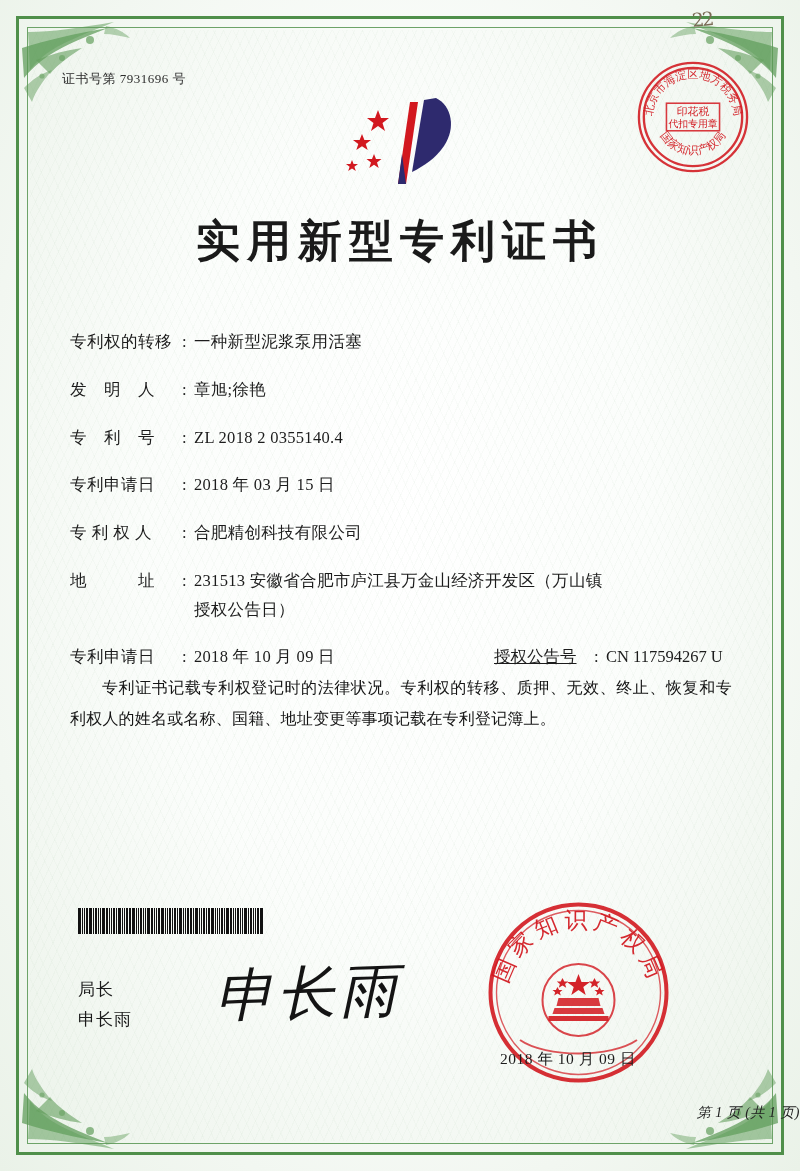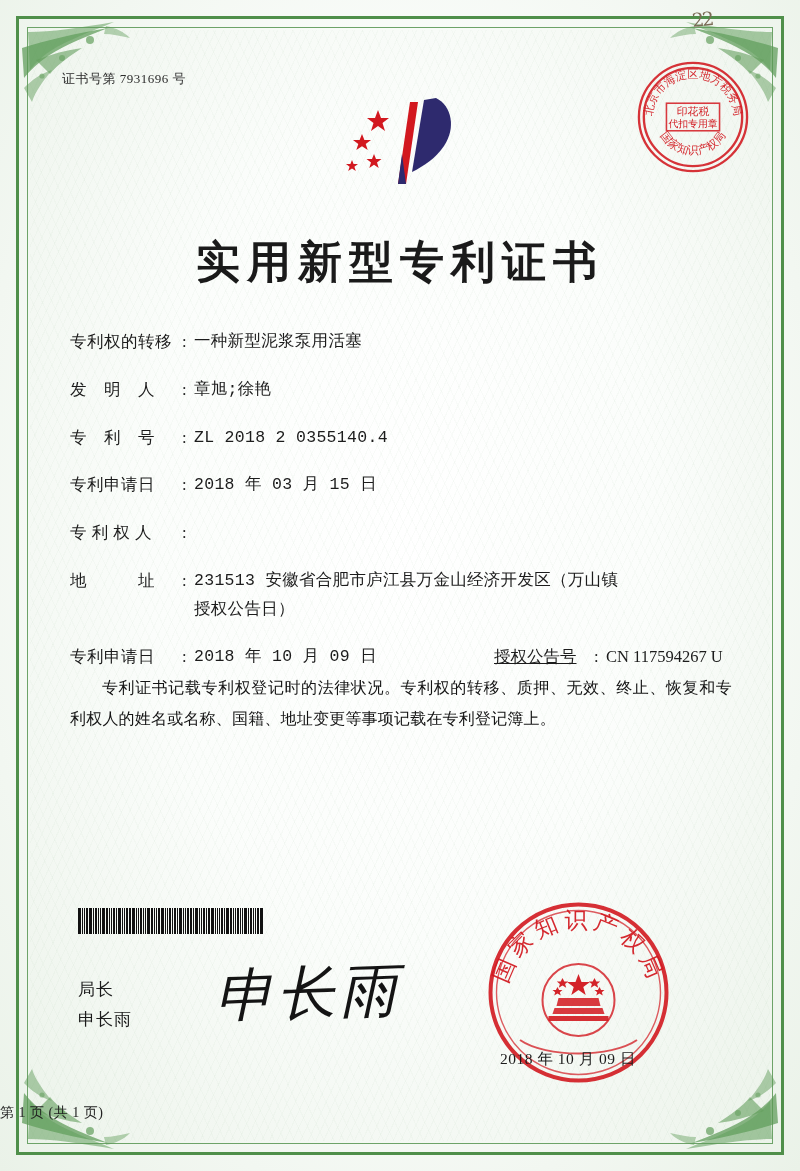--- a/index.html
+++ b/index.html
@@ -101,21 +101,20 @@
   
   .title {
     position: absolute;
     left: 0; right: 0; top: 212px;
     text-align: center;
     font-family: "DejaVu Serif", "Liberation Serif", serif;
     font-weight: bold;
     font-size: 44px;
     letter-spacing: 7px;
     color: #1a1a1a;
-    margin-top: 21px;
   }
 
   
   .fields {
     position: absolute;
     left: 70px; top: 330px;
     width: 660px;
     font-size: 16.5px;
     color: #1c1c1c;
   }
@@ -125,21 +124,21 @@
     margin-bottom: 23px;
     line-height: 1.5;
   }
   .flabel {
     width: 112px;
     flex: none;
     white-space: pre;
     letter-spacing: 0.5px;
   }
   .fcolon { flex: none; width: 12px; }
-  .fvalue { flex: 1; letter-spacing: 0.3px; font-family: Liberation Mono, monospace; }
+  .fvalue { flex: 1; letter-spacing: 0.3px; }
   .fvalue .line2 { display: block; margin-top: 4px; }
 
   .frow.dual .fvalue { flex: none; width: 300px; }
   .frow.dual .flabel2 { width: 100px; flex: none; white-space: pre; text-decoration: underline; }
   .frow.dual .fvalue2 { flex: 1; }
 
   
   .body-text {
     position: absolute;
     left: 70px; top: 672px;
@@ -209,24 +208,25 @@
     left: 500px; top: 1049px;
     font-size: 15.5px;
     color: #1b1b1b;
     letter-spacing: 0.5px;
   }
 
   
   .footer {
     position: absolute;
     left: 0; right: 0; top: 1104px;
-    text-align: left;
+    text-align: right;
     font-size: 14px;
     color: #222;
     letter-spacing: 0.5px;
+    font-style: italic;
   }
 </style>
 </head>
 <body>
 
 <div class="page">
 
   <div class="texture"></div>
 
   <div class="border-outer"></div>
@@ -354,20 +354,21 @@
 
     <div class="frow">
       <span class="flabel">专利申请日</span>
       <span class="fcolon">:</span>
       <span class="fvalue">2018 年 03 月 15 日</span>
     </div>
 
     <div class="frow">
       <span class="flabel">专 利 权 人</span>
       <span class="fcolon">:</span>
+      <span class="fvalue">合肥精创科技有限公司</span>
     </div>
 
     <div class="frow">
       <span class="flabel">地　　　址</span>
       <span class="fcolon">:</span>
       <span class="fvalue">
         <span>231513 安徽省合肥市庐江县万金山经济开发区（万山镇</span>
         <span class="line2">授权公告日）</span>
       </span>
     </div>

